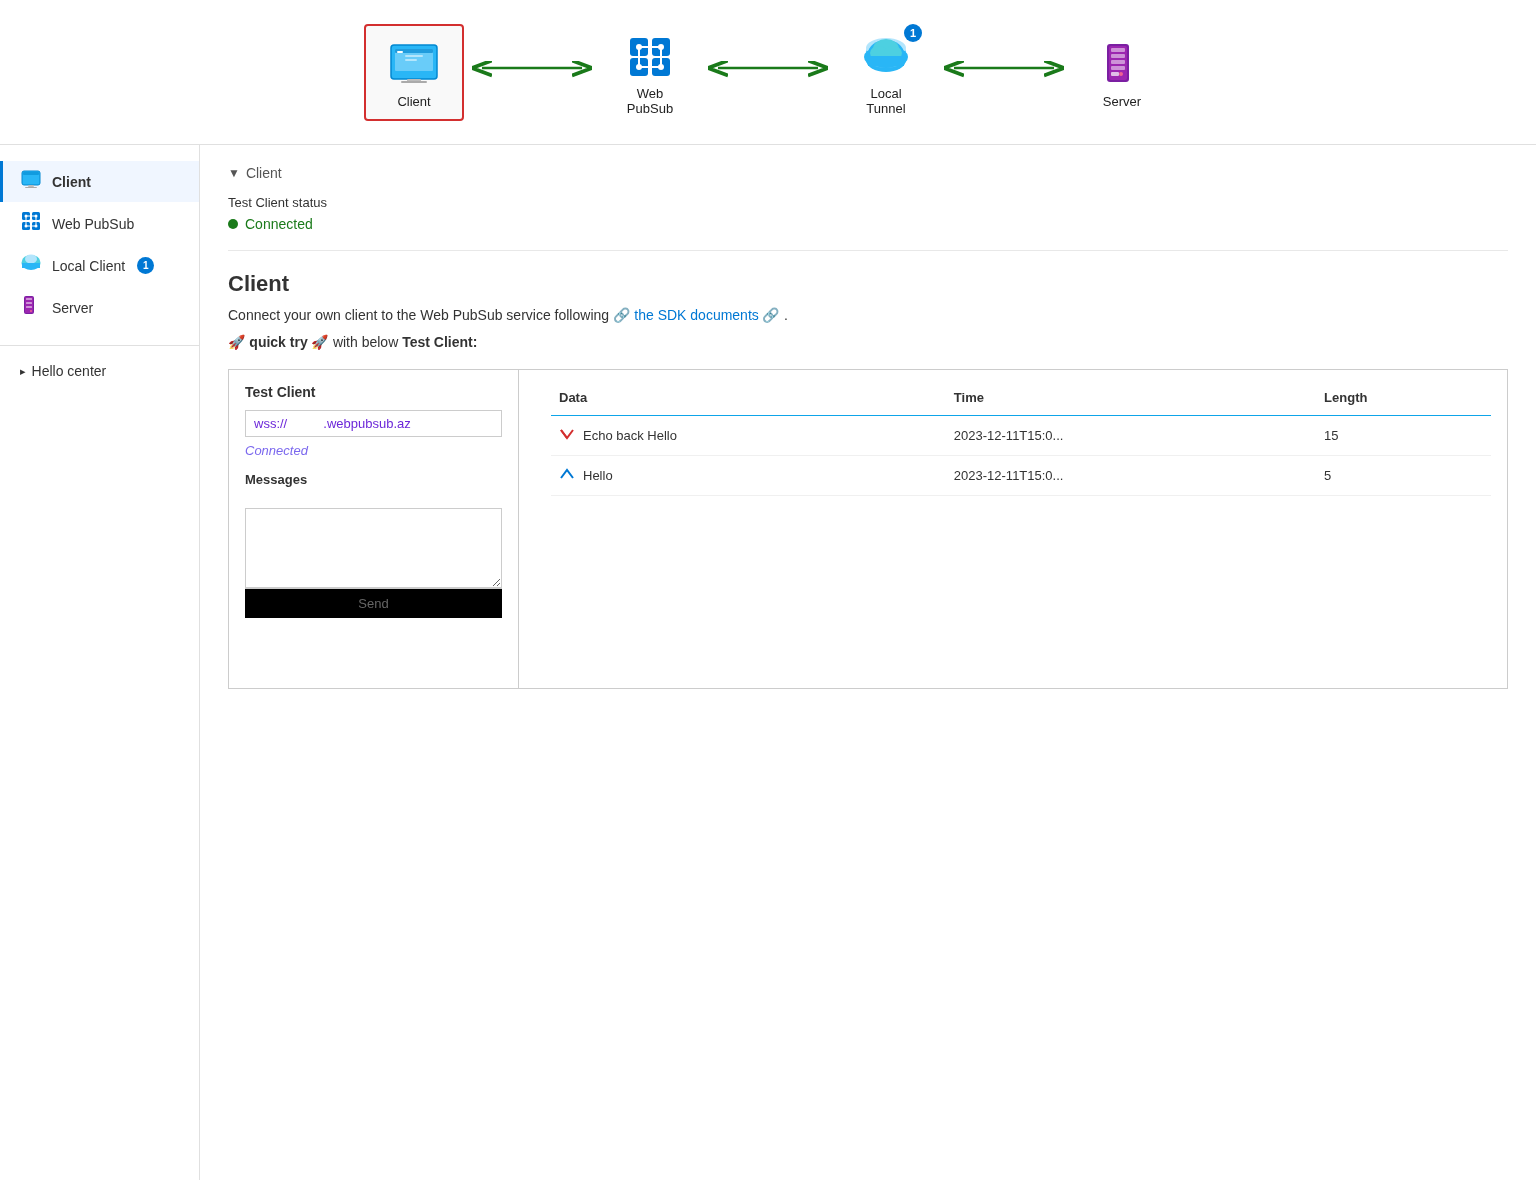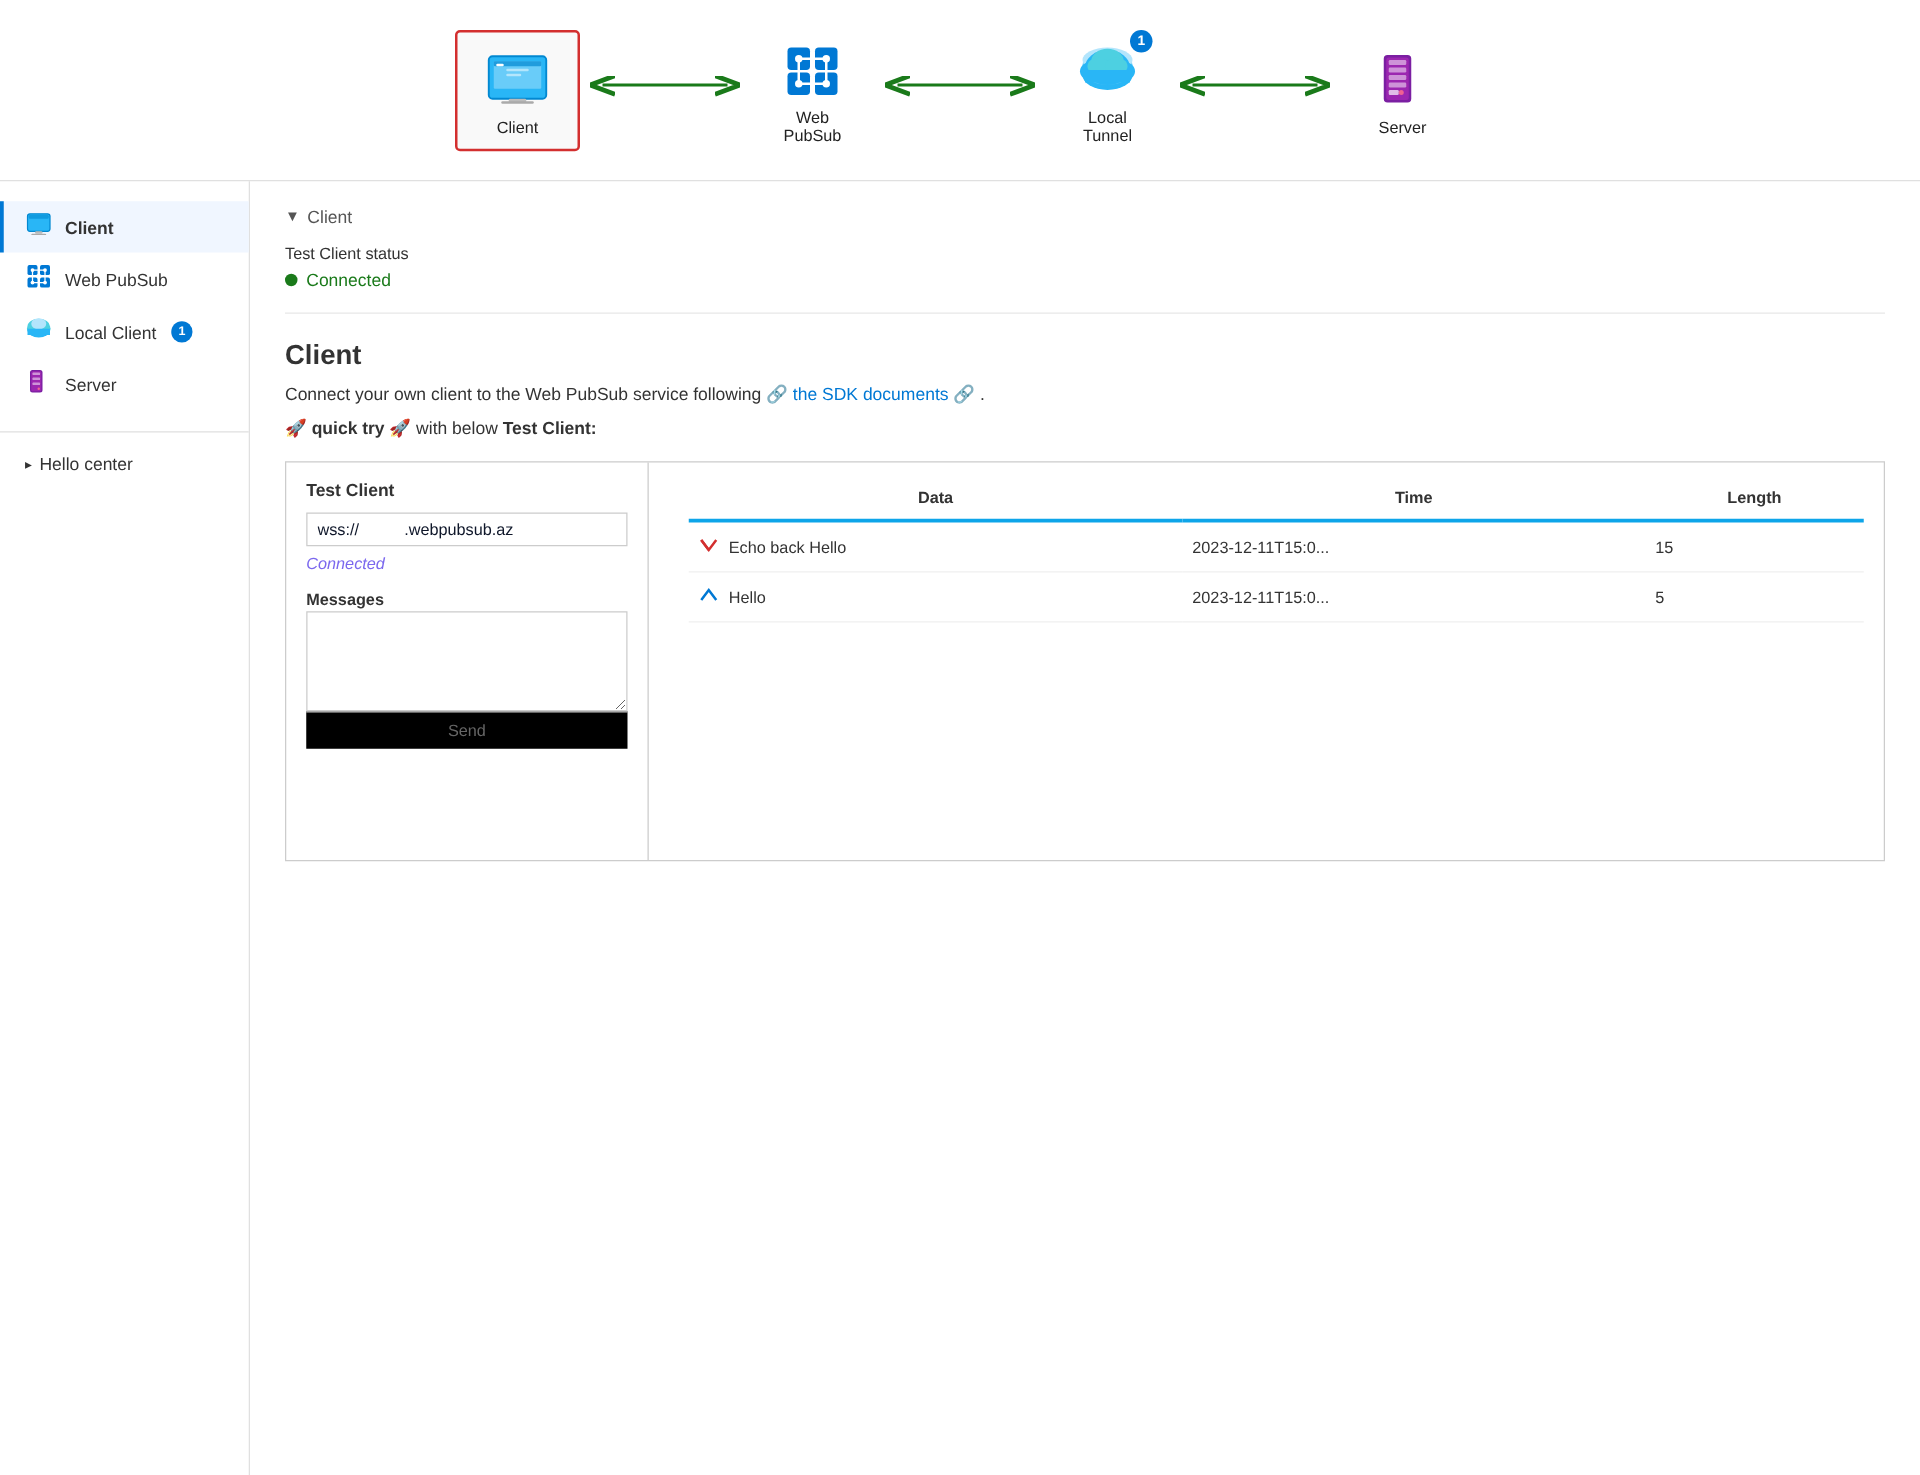--- a/index.html
+++ b/index.html
@@ -203,35 +203,35 @@
     .test-client-title {
       font-weight: 700;
       font-size: 14px;
       margin-bottom: 10px;
     }
     .wss-input {
       width: 100%;
       border: 1px solid #ccc;
       padding: 5px 8px;
       font-size: 13px;
-      color: #0f172a;
+      color: #6d28d9;
       background: #fff;
       margin-bottom: 6px;
       outline: none;
     }
     .connected-label {
       color: #7b68ee;
       font-style: italic;
       font-size: 13px;
       margin-bottom: 14px;
     }
     .messages-label {
       font-weight: 700;
       font-size: 13px;
-      margin-bottom: 2px;
+      margin-bottom: 21px;
     }
     .messages-textarea {
       width: 100%;
       height: 80px;
       border: 1px solid #ccc;
       resize: both;
       font-size: 13px;
       padding: 4px 6px;
       outline: none;
       display: block;
@@ -252,26 +252,26 @@
     
     .data-table-area {
       flex: 1;
       padding: 14px 16px;
     }
     .data-table {
       width: 100%;
       border-collapse: collapse;
     }
     .data-table th {
-      text-align: center;
+      text-align: left;
       font-weight: 600;
       font-size: 13px;
       padding: 6px 8px 10px 8px;
       color: #333;
-      border-bottom: 3px solid #0ea5e9;
+      border-bottom: 1px solid #0ea5e9;
       margin-top: 24px;
     }
     .data-table td {
       padding: 10px 8px;
       font-size: 13px;
       border-bottom: 1px solid #f0f0f0;
       vertical-align: middle;
     }
     .data-cell-icon {
       display: flex;

